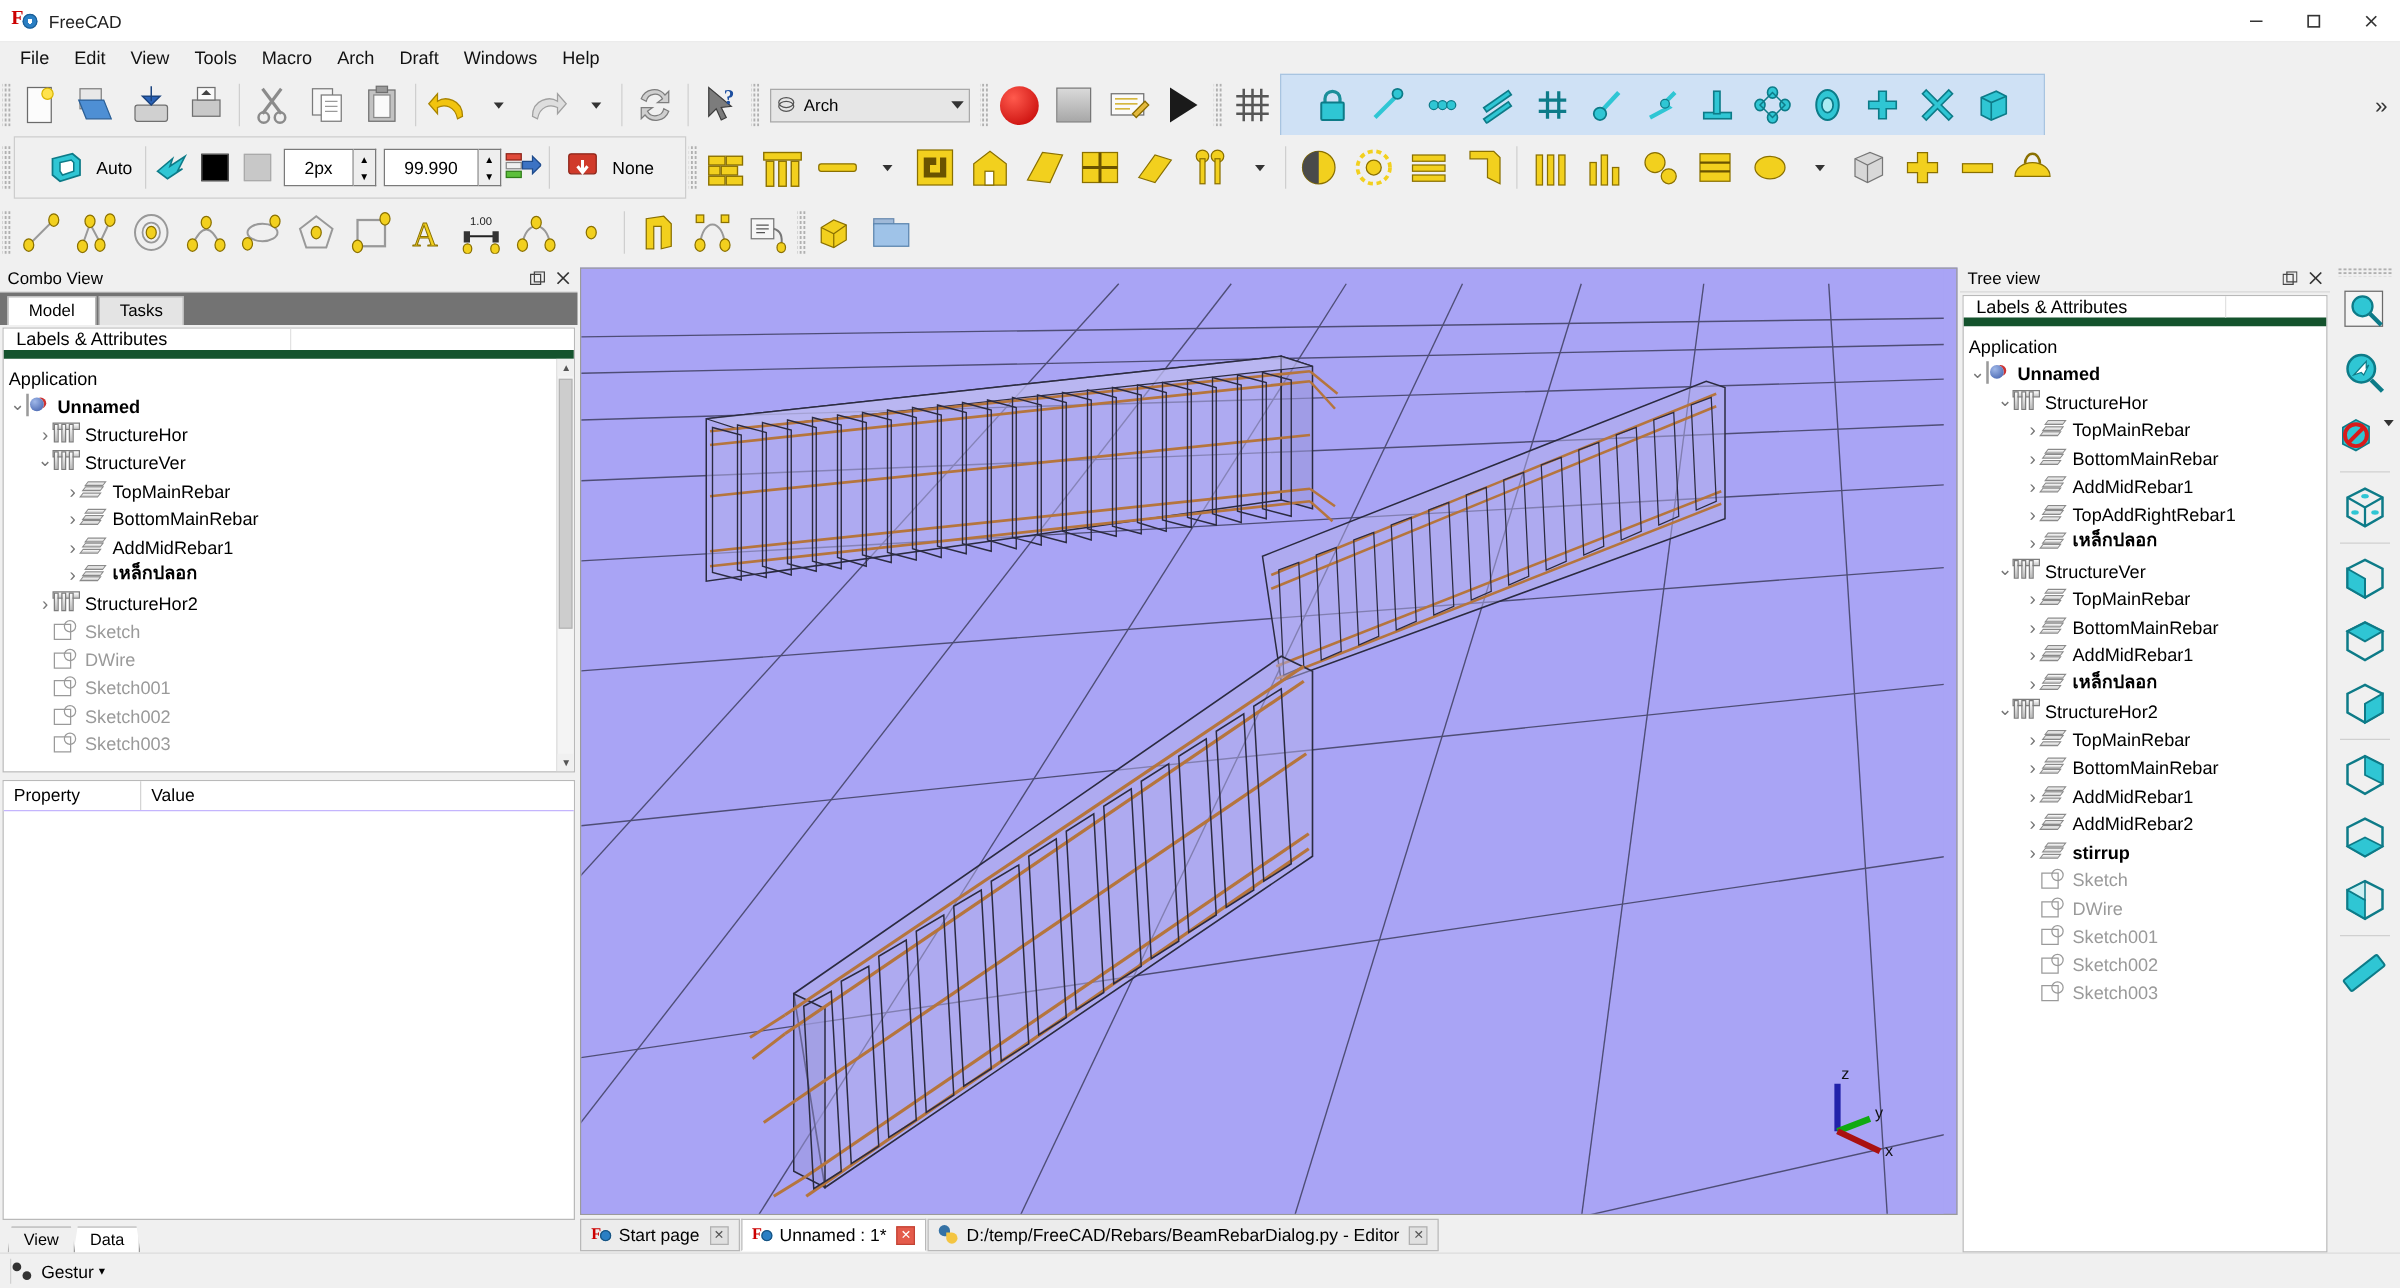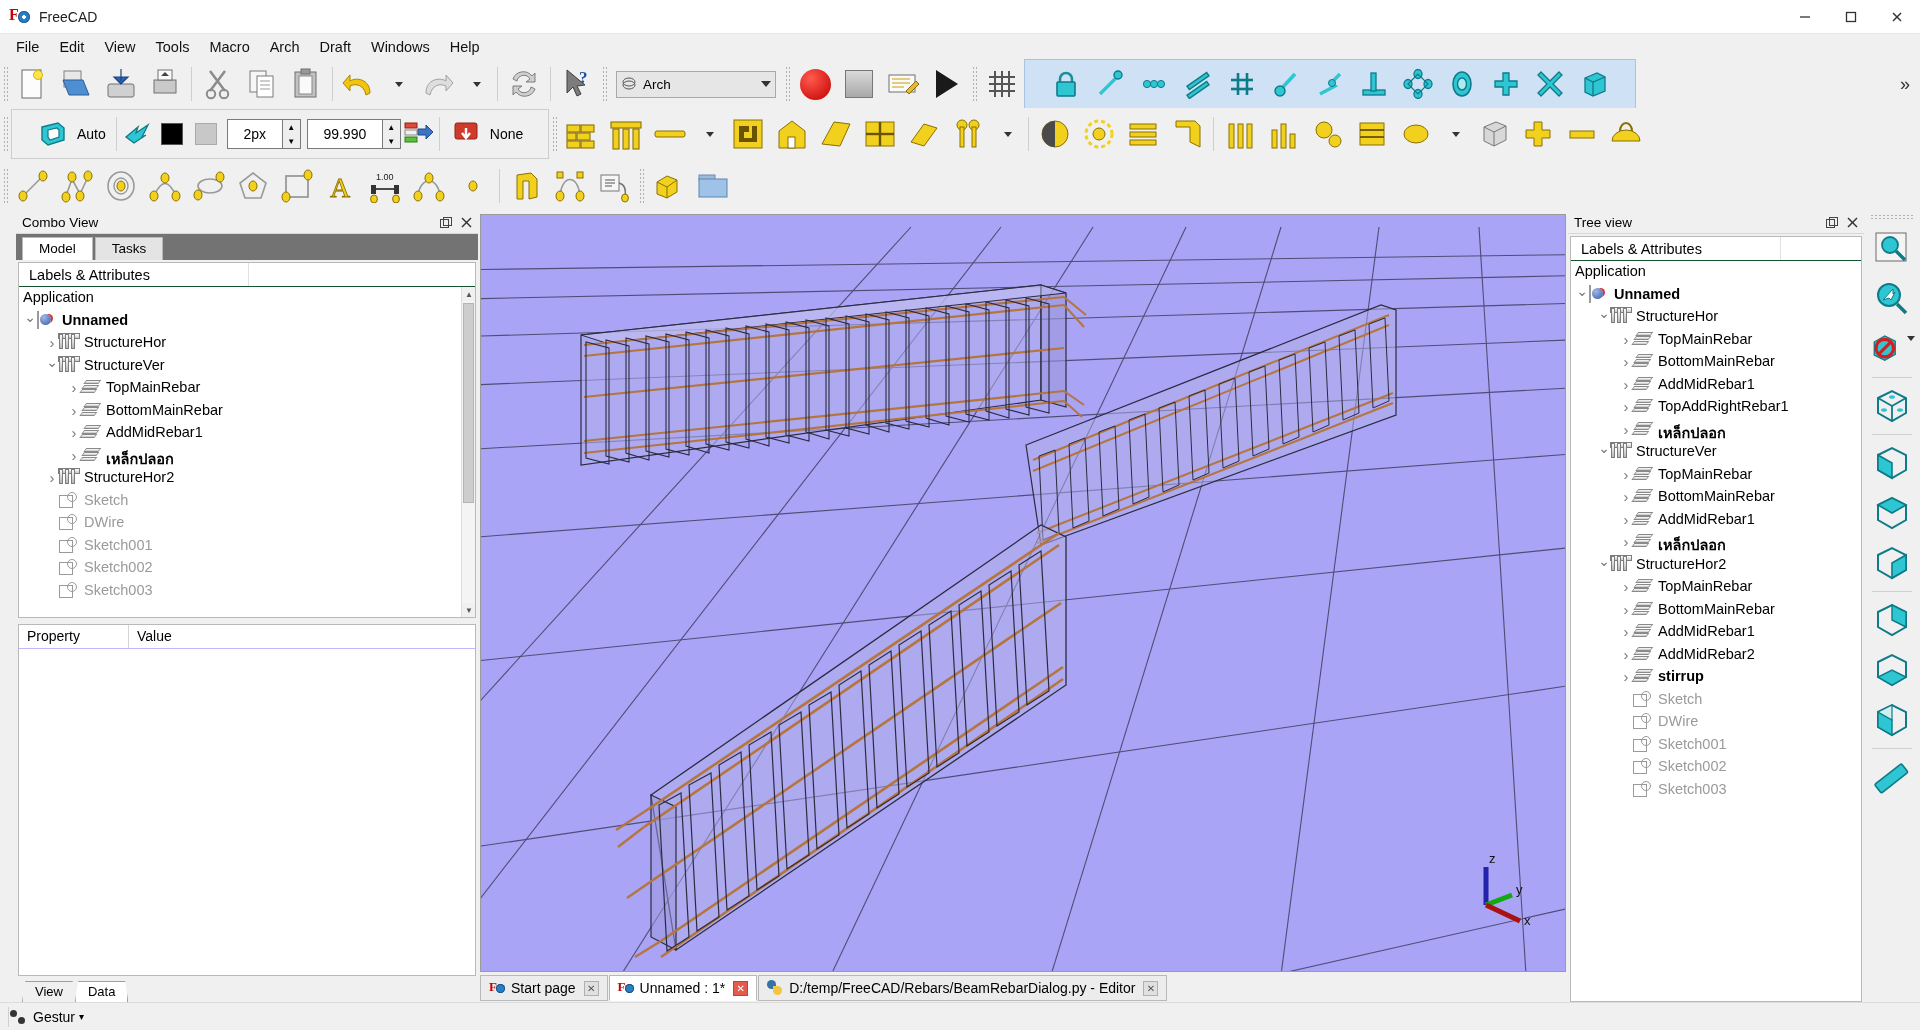--- a/index.html
+++ b/index.html
@@ -63,41 +63,41 @@
   
   .sbox { height:30px; background:#fff; border:1px solid #7a7a7a; display:flex; align-items:center;
     padding: 0 4px; font-size:14px; }
   .spin { display:flex; flex-direction:column; width:18px; height:30px; border:1px solid #7a7a7a; border-left:0; background:#eee;}
   .spin div { flex:1; display:flex; align-items:center; justify-content:center; font-size:8px; }
   .swatch-black { width:22px;height:22px;background:#000;border:1px solid #555; }
   .swatch-gray { width:22px;height:22px;background:#c8c8c8;border:1px solid #aaa; }
   .lbl-txt { font-size:14px; margin: 0 6px 0 2px; }
 
   
-  .main { flex:1; display:flex; min-height:0;padding-left:16px; }
+  .main { flex:1; display:flex; min-height:0; }
 
   
   .panel { background:#f0f0f0; display:flex; flex-direction:column; }
   .panel-title { height:22px; display:flex; align-items:center; background:#f0f0f0;
     font-size:13.5px; padding-left:6px; border-bottom:1px solid #d7d7d7;}
   .panel-title .t { flex:1; }
   .ptbtn { width:16px;height:16px;display:flex;align-items:center;justify-content:center;font-size:12px;color:#333;margin-right:4px;}
 
   .tabstrip { display:flex; height:26px; background:#737373; padding-left:6px; align-items:flex-end; }
   .ptab { padding: 3px 16px 4px 16px; font-size:13.5px; background:#e4e4e4;
     border:1px solid #b9b9b9; border-bottom:none; margin-right:2px; }
   .ptab.active { background:#ffffff; }
 
   .tree-wrap { flex:1; background:#fff; border:1px solid #b9b9b9; margin:2px 2px 0 2px;
     display:flex; flex-direction:column; min-height:0; position:relative; }
   .tree-header { height:24px; display:flex; align-items:flex-end; font-size:14.5px; padding-left:10px;
-    border-bottom:1px solid #14532d; background:#fff;}
+    border-bottom:7px solid #14532d; background:#fff;}
   .tree-header .hcol { width:220px; border-right:1px solid #e2e2e2; height:100%; display:flex; align-items:center; }
   .tree-body { flex:1; overflow:hidden; padding-top:2px; position:relative; }
-  .trow { display:flex; align-items:flex-start; height:22.5px; font-size:14.5px; white-space:nowrap; }
+  .trow { display:flex; align-items:flex-end; height:22.5px; font-size:14.5px; white-space:nowrap; }
   .trow .arr { width:14px; text-align:center; color:#777; font-size:11px; }
   .trow .arr.open::before { content:"⌄"; position:relative; top:-3px; font-size:14px;}
   .trow .arr.closed::before { content:"›"; font-size:15px;}
   .ticon { width:20px; height:18px; margin-right:5px; display:inline-block; position:relative; }
   .trow .tlabel { }
   .trow.bold .tlabel { font-weight:bold; }
   .trow.dim .tlabel { color:#9a9a9a; }
 
   
   .ic-doc { width:17px;height:17px;border:1px solid #9a9a9a;background:#f4f4f4;position:relative;}

